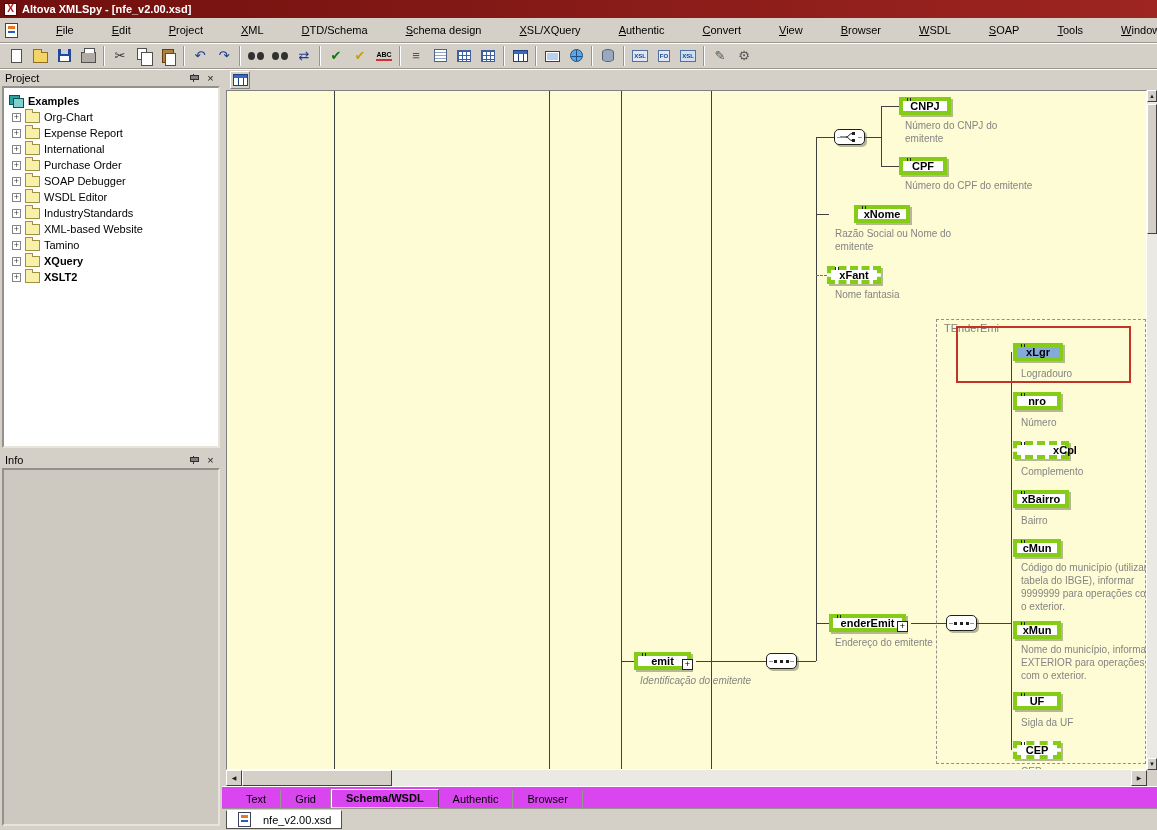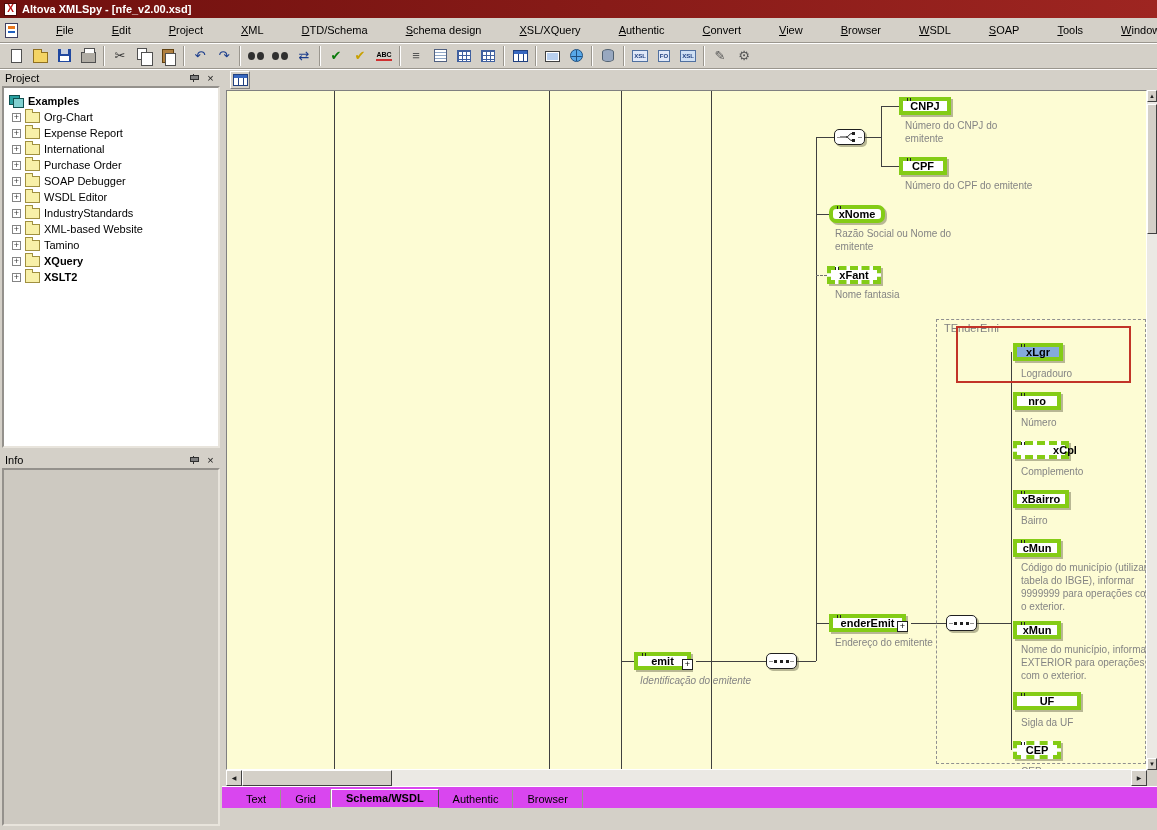--- a/index.html
+++ b/index.html
@@ -353,21 +353,21 @@
       <div class="tcontainer" style="left: 709px; top: 228px; width: 210px; height: 445px;"></div>
       <div class="tcontainer-label" style="left: 717px; top: 231px;">TEnderEmi</div>
       <div class="node" style="left: 672px; top: 6px; width: 52px;">
         <span class="nlabel">CNPJ</span>
       </div>
       <div class="ann" style="left: 678px; top: 28px; width: 112px;">Número do CNPJ do emitente</div>
       <div class="node" style="left: 672px; top: 66px; width: 48px;">
         <span class="nlabel">CPF</span>
       </div>
       <div class="ann" style="left: 678px; top: 88px; width: 170px;">Número do CPF do emitente</div>
-      <div class="node" style="left: 602px; top: 114px; width: 56px; border-radius: 7px;">
+      <div class="node" style="left: 627px; top: 114px; width: 56px;">
         <span class="nlabel">xNome</span>
       </div>
       <div class="ann" style="left: 608px; top: 136px; width: 124px;">Razão Social ou Nome do emitente</div>
       <div class="node optional" style="left: 600px; top: 175px; width: 54px;">
         <span class="nlabel">xFant</span>
       </div>
       <div class="ann" style="left: 608px; top: 197px; width: 110px;">Nome fantasia</div>
       <div class="node selected" style="left: 786px; top: 252px; width: 50px;">
         <span class="nlabel">xLgr</span>
       </div>
@@ -385,21 +385,21 @@
       </div>
       <div class="ann" style="left: 794px; top: 423px; width: 110px;">Bairro</div>
       <div class="node" style="left: 786px; top: 448px; width: 48px;">
         <span class="nlabel">cMun</span>
       </div>
       <div class="ann" style="left: 794px; top: 470px; width: 140px;">Código do município (utilizar a tabela do IBGE), informar 9999999 para operações com o exterior.</div>
       <div class="node" style="left: 786px; top: 530px; width: 48px;">
         <span class="nlabel">xMun</span>
       </div>
       <div class="ann" style="left: 794px; top: 552px; width: 140px;">Nome do município, informar EXTERIOR para operações com o exterior.</div>
-      <div class="node" style="left: 786px; top: 601px; width: 68px;">
+      <div class="node" style="left: 786px; top: 601px; width: 48px;">
         <span class="nlabel">UF</span>
       </div>
       <div class="ann" style="left: 794px; top: 625px; width: 110px;">Sigla da UF</div>
       <div class="node optional" style="left: 786px; top: 650px; width: 48px;">
         <span class="nlabel">CEP</span>
       </div>
       <div class="ann" style="left: 794px; top: 674px; width: 110px;">CEP</div>
       <div class="node" style="left: 602px; top: 523px; width: 77px;">
         <span class="nlabel">enderEmit</span>
         <i class="expander">+</i>
@@ -442,14 +442,20 @@
     <span class="sb-btn" style="right:0;top:0;width:16px;height:16px;">▶</span>
   </div>
 
   <div id="view-tabs">
       <span class="vtab">Text</span>
       <span class="vtab">Grid</span>
       <span class="vtab active">Schema/WSDL</span>
       <span class="vtab">Authentic</span>
       <span class="vtab">Browser</span>
     </div>
+  <div id="doc-tabs">
+      <span class="dtab active">
+        <i class="doc-ico"></i>
+        <span>nfe_v2.00.xsd</span>
+      </span>
+    </div>
 
 </div>
 
 </body></html>

